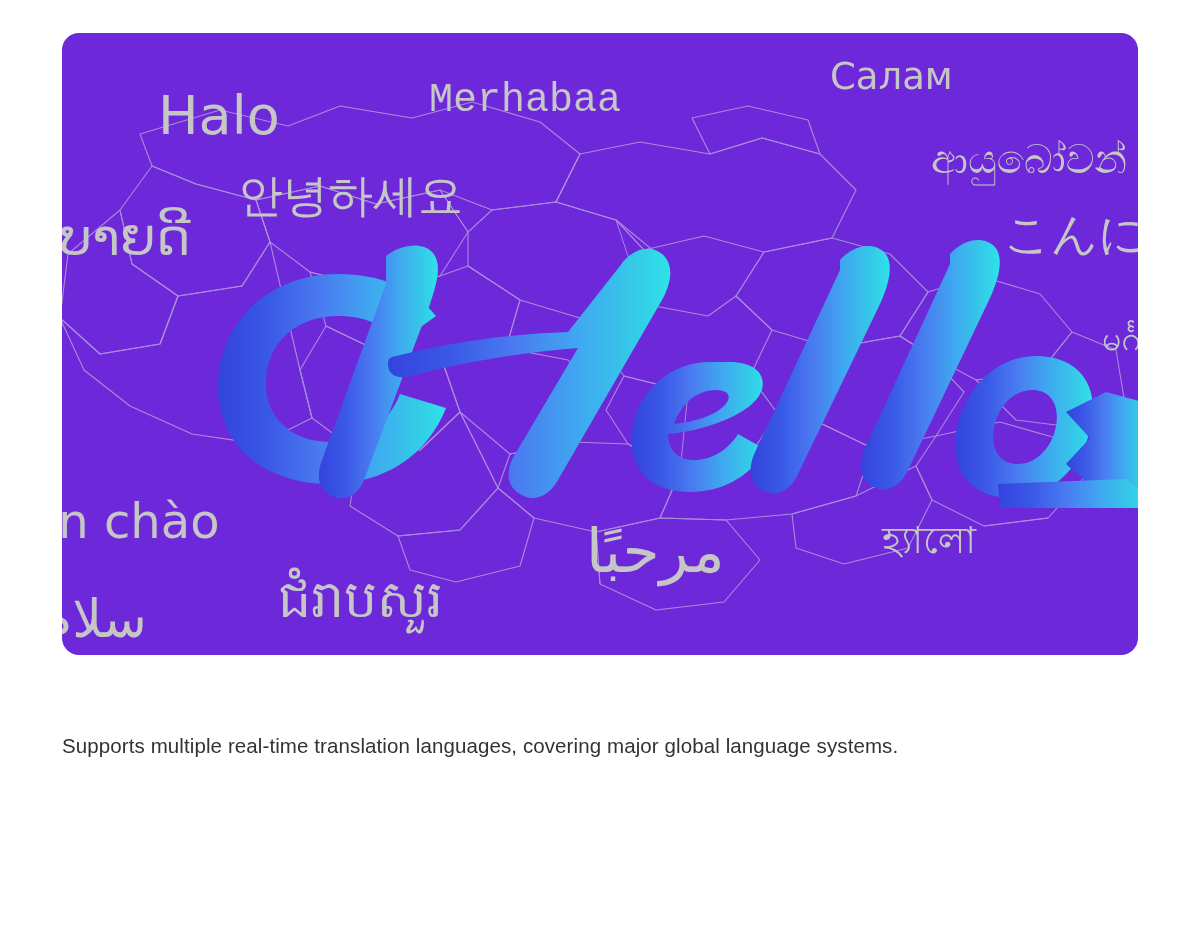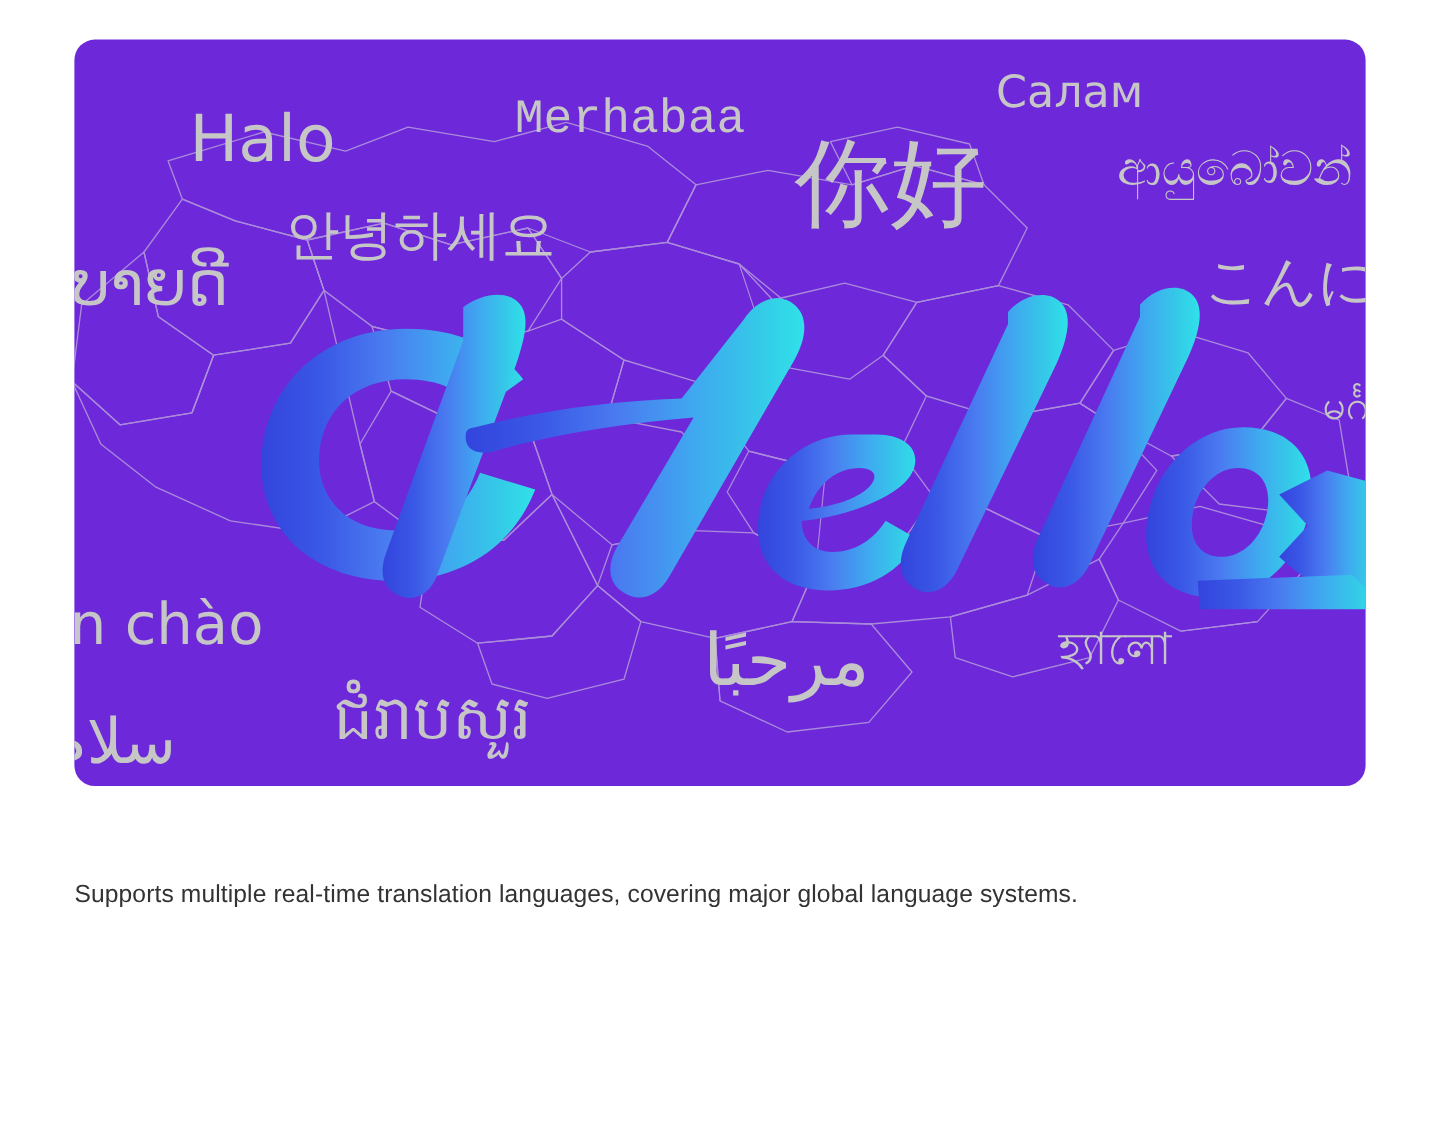--- a/index.html
+++ b/index.html
@@ -124,22 +124,21 @@
         <path d="M236 186 L250 228 M420 176 L448 218 M536 188 L560 140 M624 290 L596 206 M744 238 L716 282 M880 322 L908 340 M352 274 L360 338 M500 286 L486 334 M668 378 L660 458 M812 334 L798 408 M440 398 L478 474 M576 518 L580 570 M158 282 L140 330 M964 512 L1028 504"></path>
       </g>
     </svg>
   </div>
 
   <div class="greetings">
     <span class="greeting" style="left:96px;top:56px;font-size:54px;">Halo</span>
     <span class="greeting" style="left:367px;top:48px;font-size:40px;font-family:Liberation Mono, monospace;">Merhabaa</span>
     <span class="greeting" style="left:768px;top:25px;font-size:37px;">Салам</span>
     <span class="greeting" style="left:176px;top:140px;font-size:45px;">안녕하세요</span>
-    <span class="greeting" style="left:600px;top:80px;font-size:80px;">你好</span>
-    <span class="greeting" style="left:869px;top:88px;font-size:40px;">ආයුබෝවන්</span>
+    <span class="greeting" style="left:869px;top:106px;font-size:40px;">ආයුබෝවන්</span>
     <span class="greeting" style="left:-72px;top:178px;font-size:52px;">ສະບາຍດີ</span>
     <span class="greeting" style="left:942px;top:178px;font-size:46px;">こんにちは</span>
     <span class="greeting" style="left:1040px;top:288px;font-size:34px;">မင်္ဂလာပါ</span>
     <span class="greeting" style="left:-50px;top:464px;font-size:48px;">Xin chào</span>
     <span class="greeting" style="left:-22px;top:560px;font-size:52px;">سلام</span>
     <span class="greeting" style="left:524px;top:488px;font-size:60px;">مرحبًا</span>
     <span class="greeting" style="left:216px;top:540px;font-size:52px;">ជំរាបសួរ</span>
     <span class="greeting" style="left:820px;top:489px;font-size:37px;text-align:center;">হ্যালো</span>
   </div>
 

